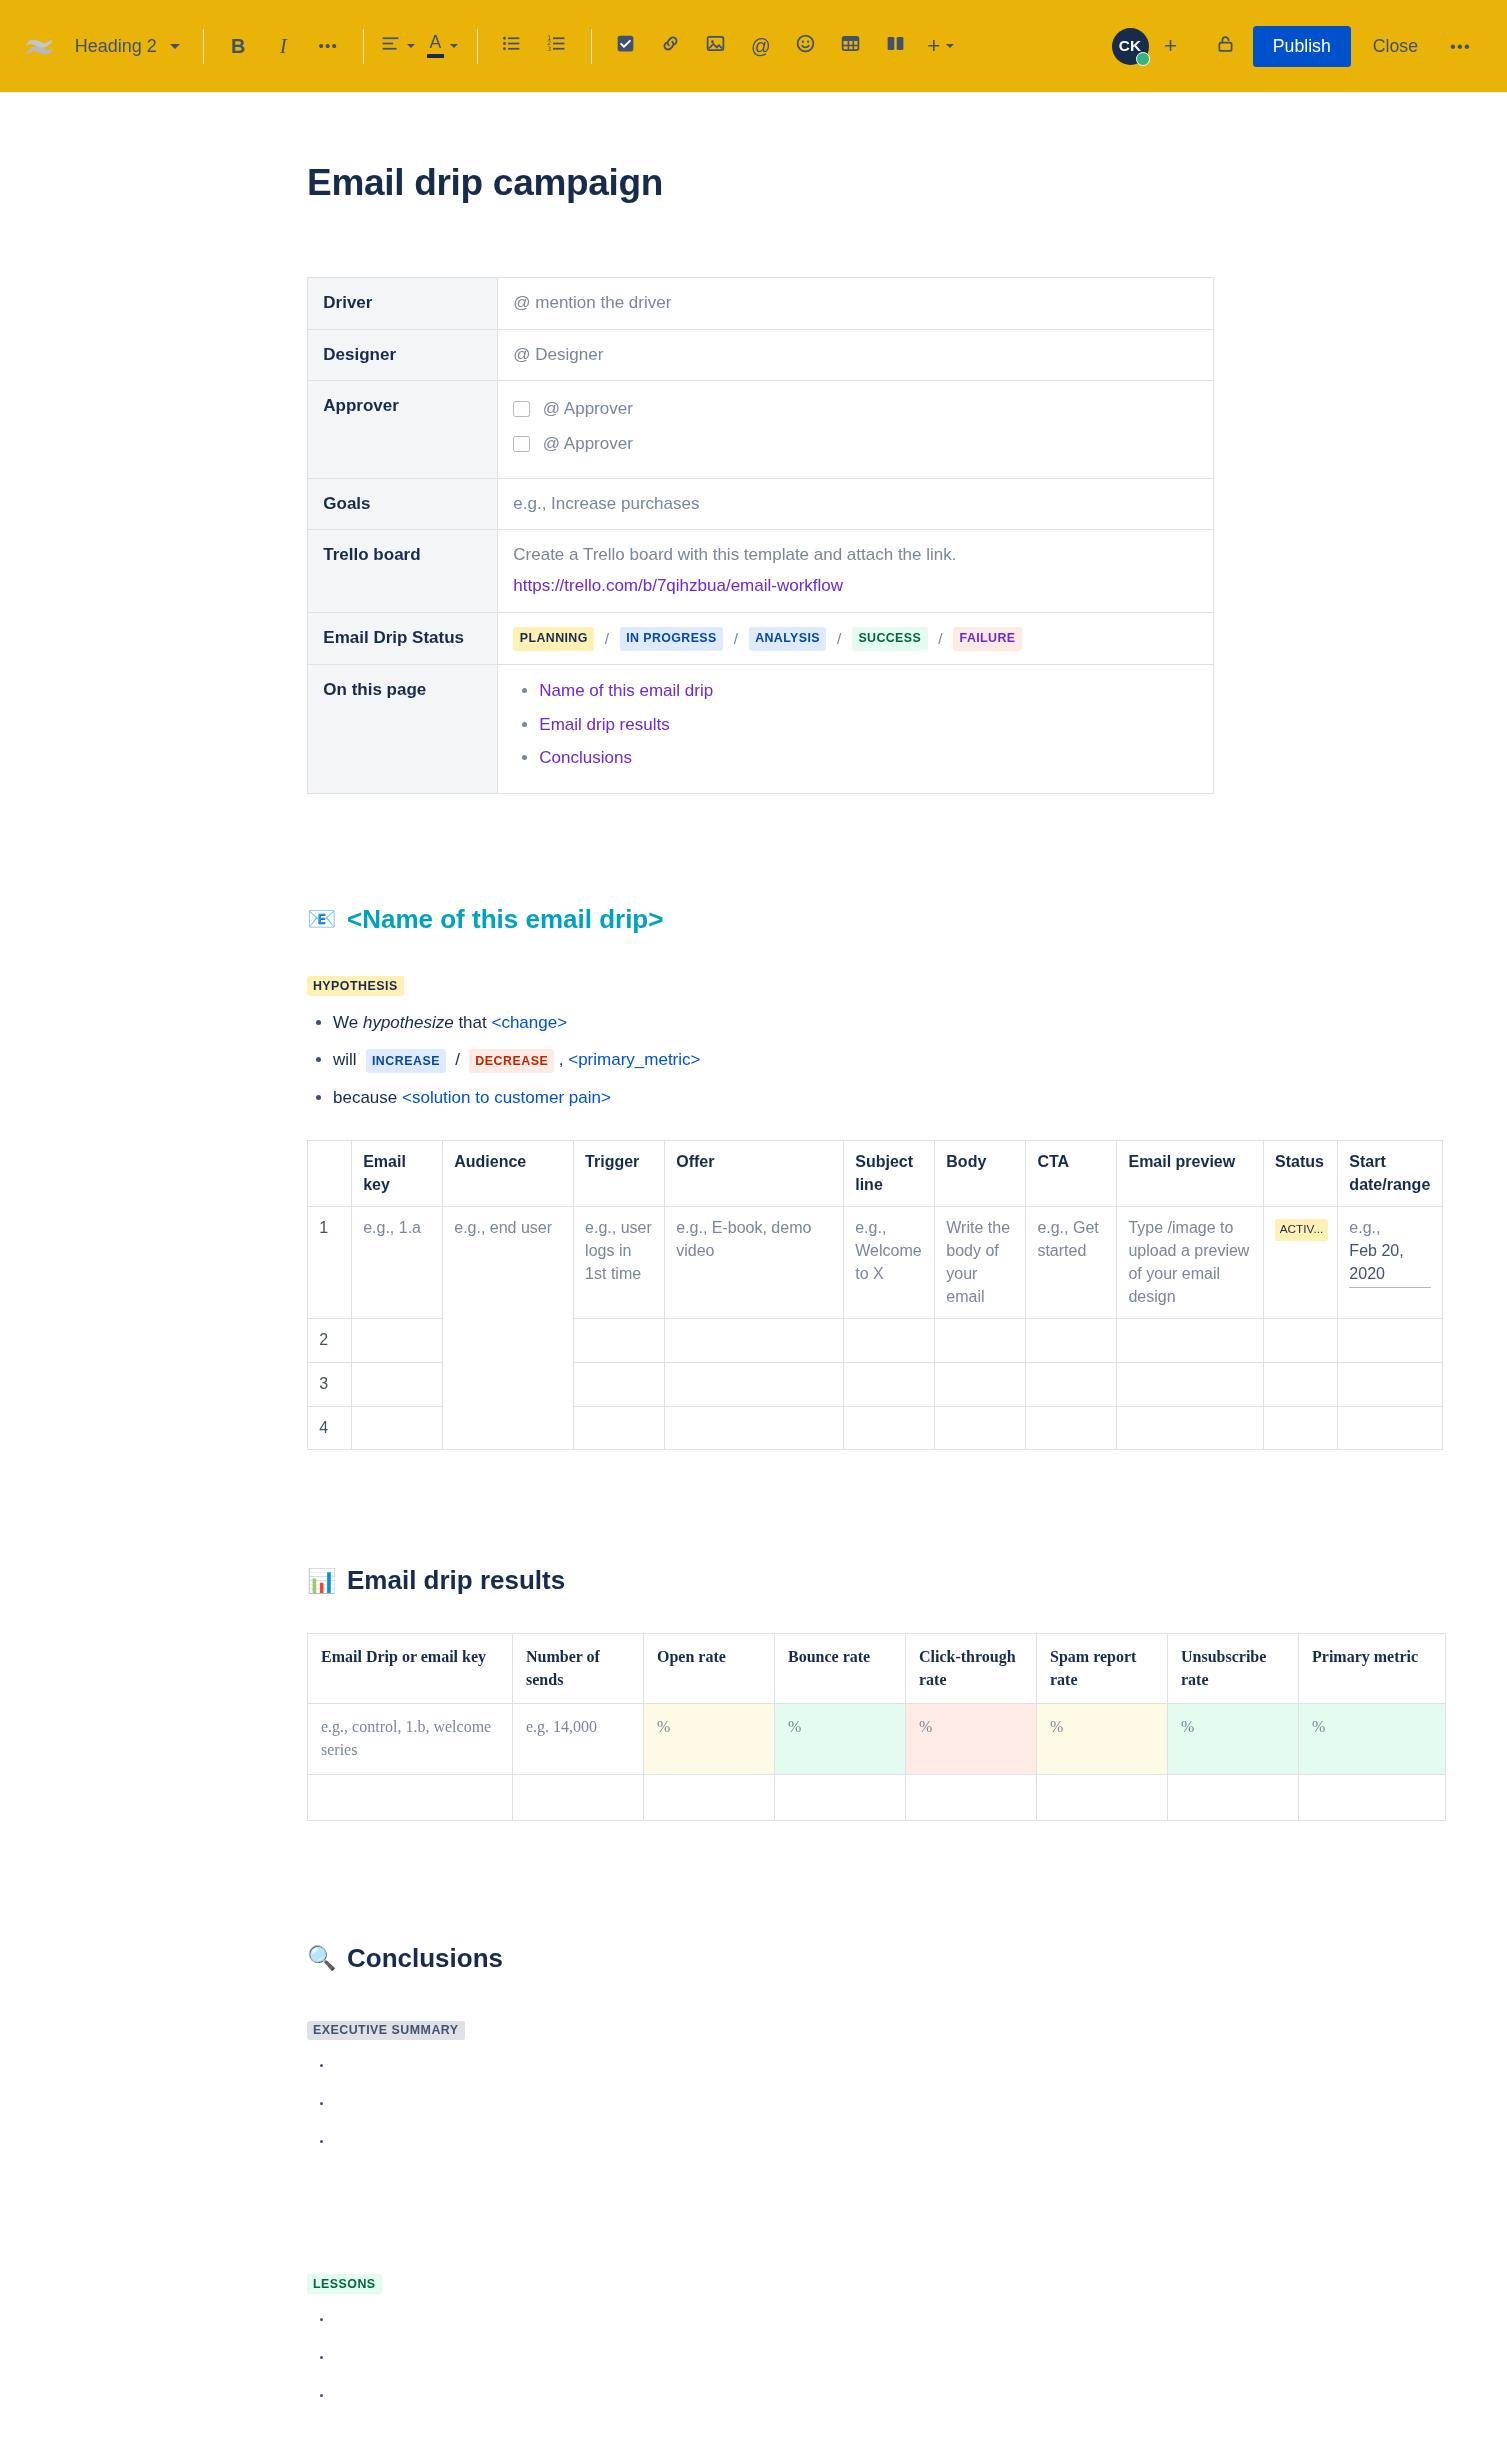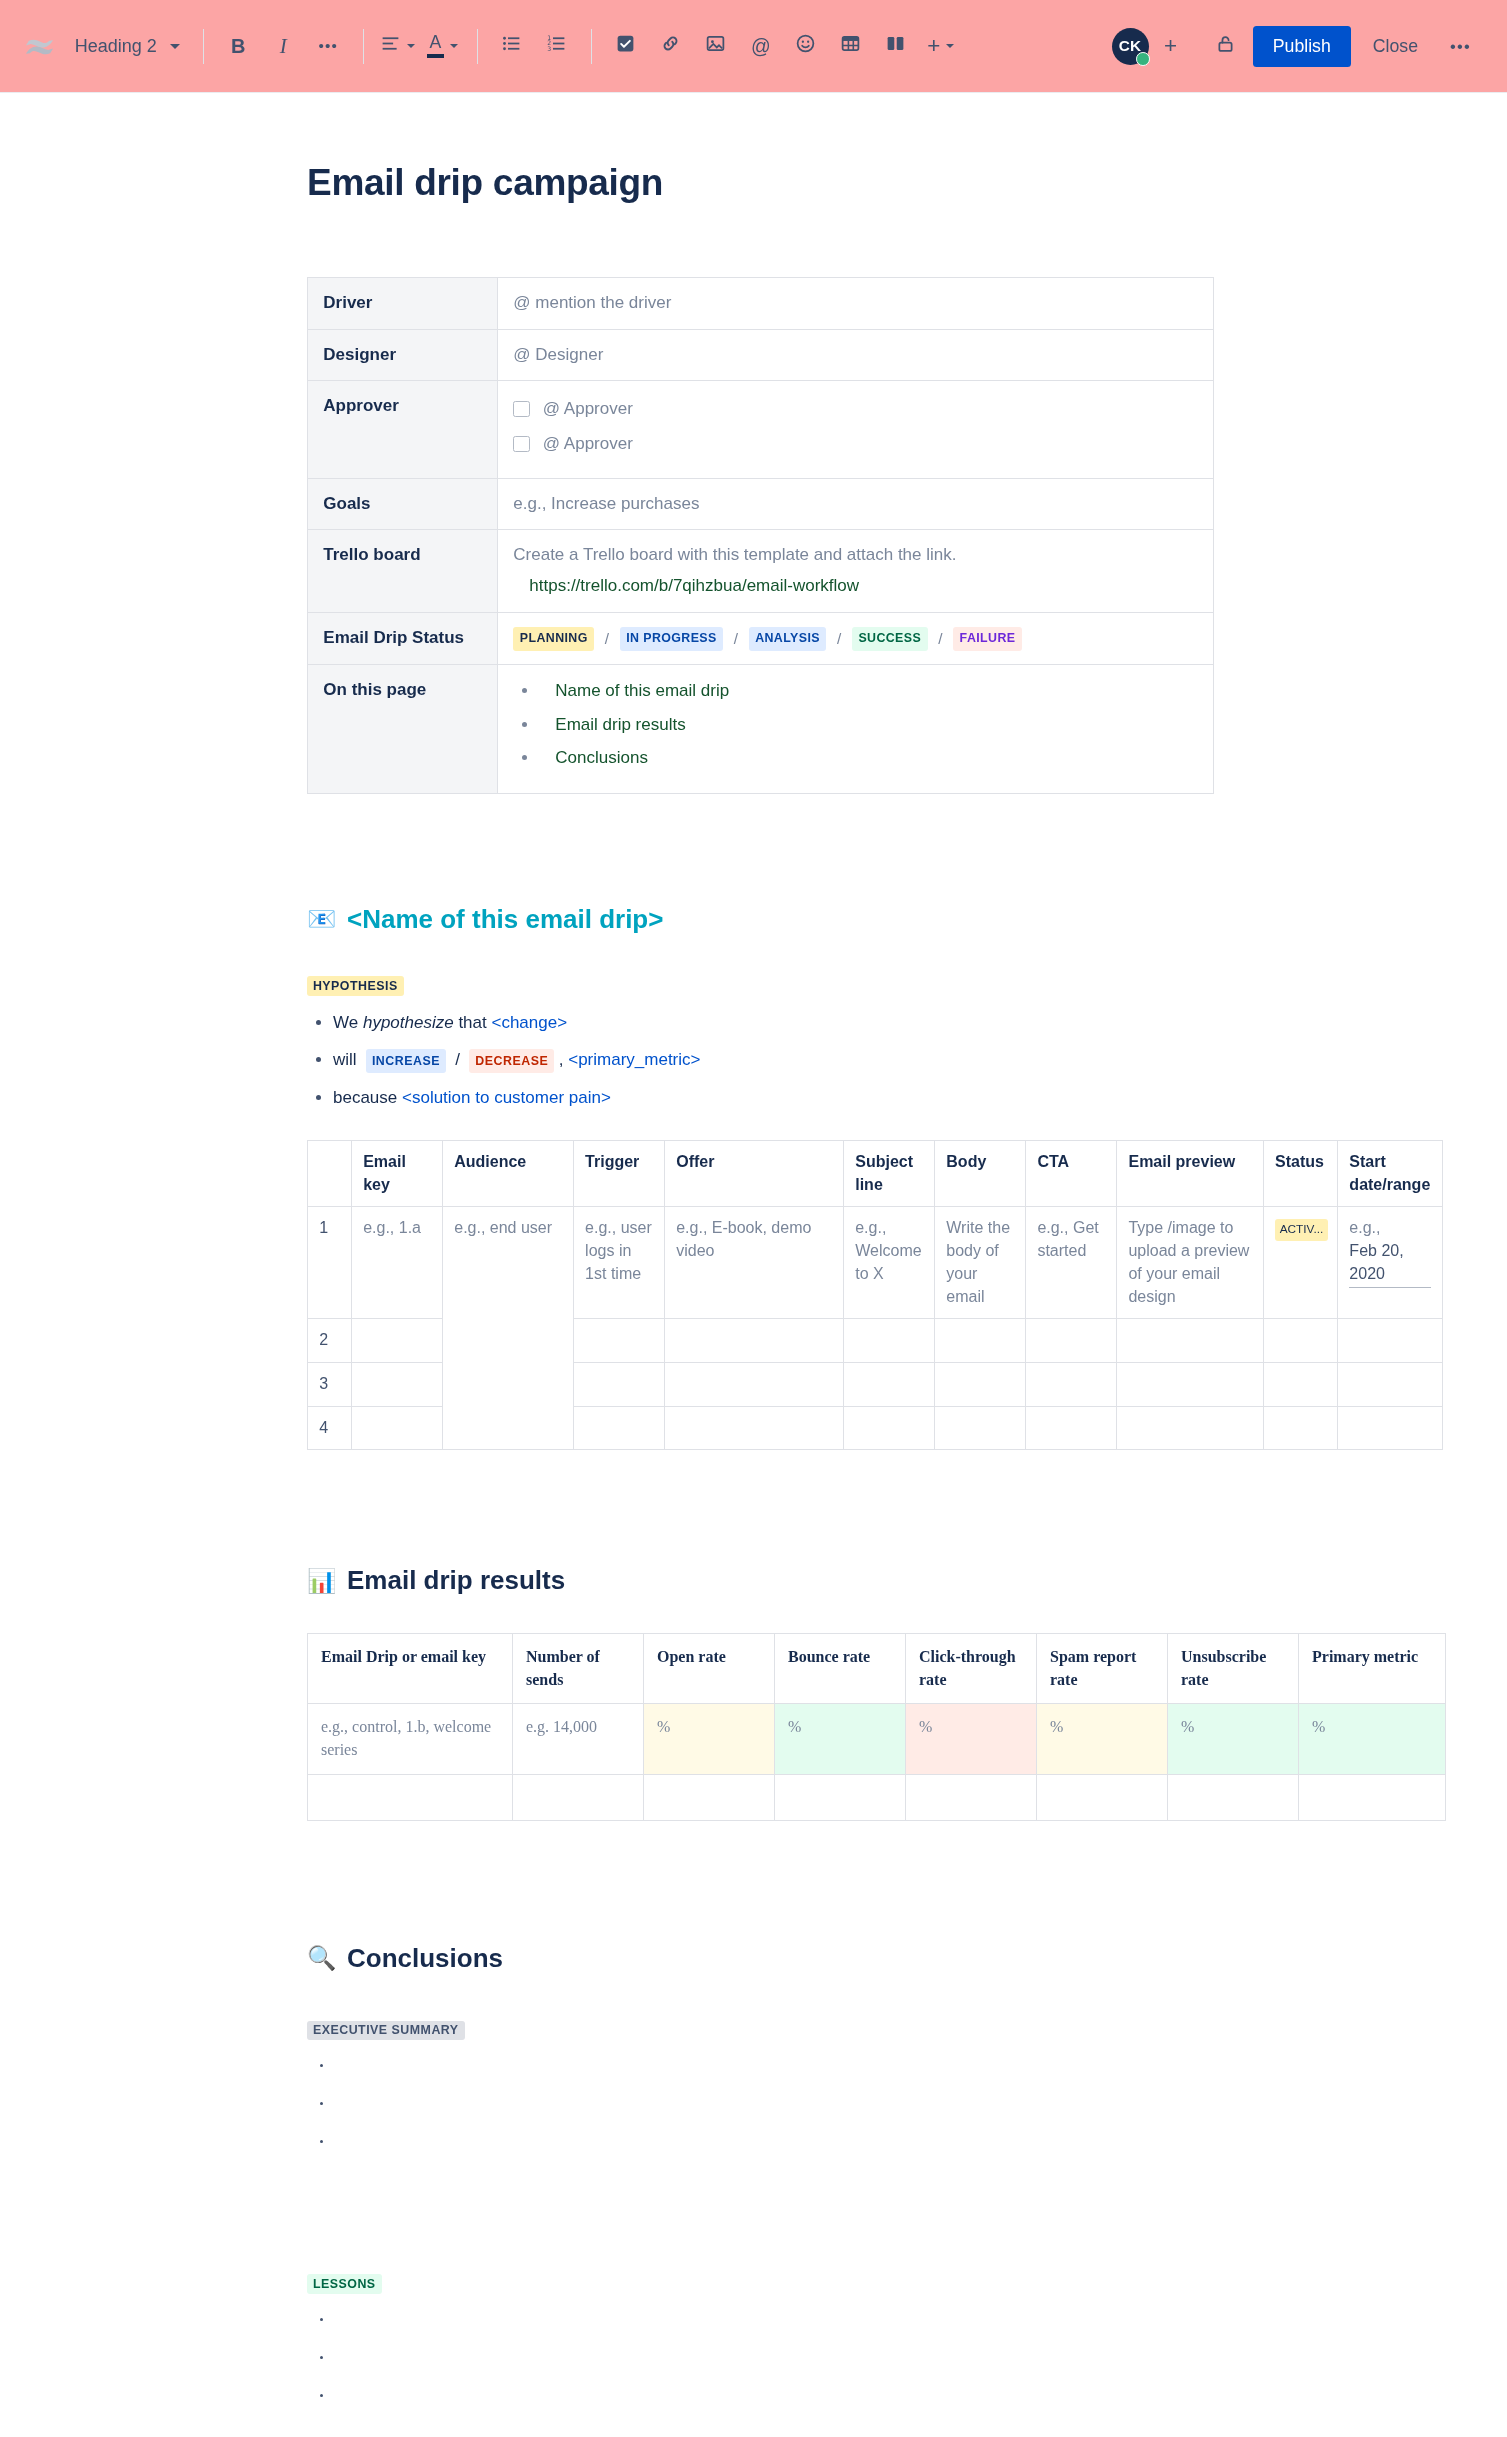--- a/index.html
+++ b/index.html
@@ -13,21 +13,21 @@
   }
 
   
   .toolbar {
     height: 93px;
     border-bottom: 0.6px solid #ebecf0;
     display: flex;
     align-items: center;
     padding: 0 26px 0 17.7px;
     gap: 0;
-    background: #fca5a5;
+    background: #eab308;
     position: relative;
   }
   .tb-logo { width: 44px; display: flex; align-items: center; justify-content: center; }
   .tb-logo svg { width: 31px; height: 31px; }
 
   .tb-select {
     display: flex; align-items: center; gap: 13px;
     height: 45px; padding: 0 11.8px 0 13px;
     border-radius: 4.7px; cursor: pointer;
     font-size: 18px; color: #42526e;
@@ -103,21 +103,21 @@
   }
   .info-table td.label { width: 190px; background: #f4f5f7; font-weight: bold; color: #172b4d; }
   .info-table td.val { color: #7a869a; }
   .chk {
     display: inline-block; width: 16.5px; height: 16.5px;
     border: 1.2px solid #b3bac5; border-radius: 2.4px;
     vertical-align: -2.9px; margin-right: 13px; background:#fff;
     cursor: pointer;
   }
   .chk-row { padding: 2.9px 0 7.7px 0; }
-  a.link { color: #14532d; text-decoration: none; margin-left: 16px; }
+  a.link { color: #6d28d9; text-decoration: none; }
 
   .lozenge {
     display: inline-block; font-size: 12.4px; font-weight: bold;
     letter-spacing: 0.4px; padding: 2.9px 6.5px; border-radius: 2.9px;
     vertical-align: 1.2px;
   }
   .lz-sep { color: #7a869a; margin: 0 5.9px; font-size: 15.3px; }
   .lz-planning { background: #fff0b3; color: #172b4d; }
   .lz-inprogress { background: #deebff; color: #0747a6; }
   .lz-analysis { background: #deebff; color: #0747a6; }

